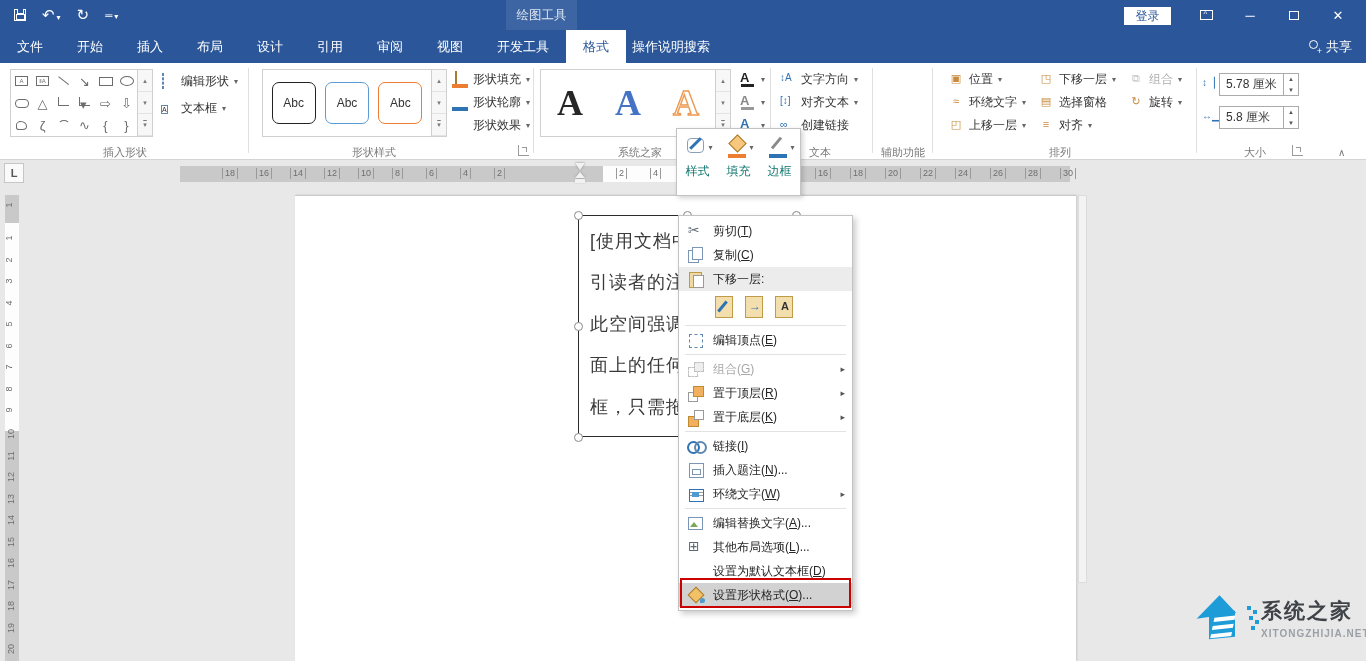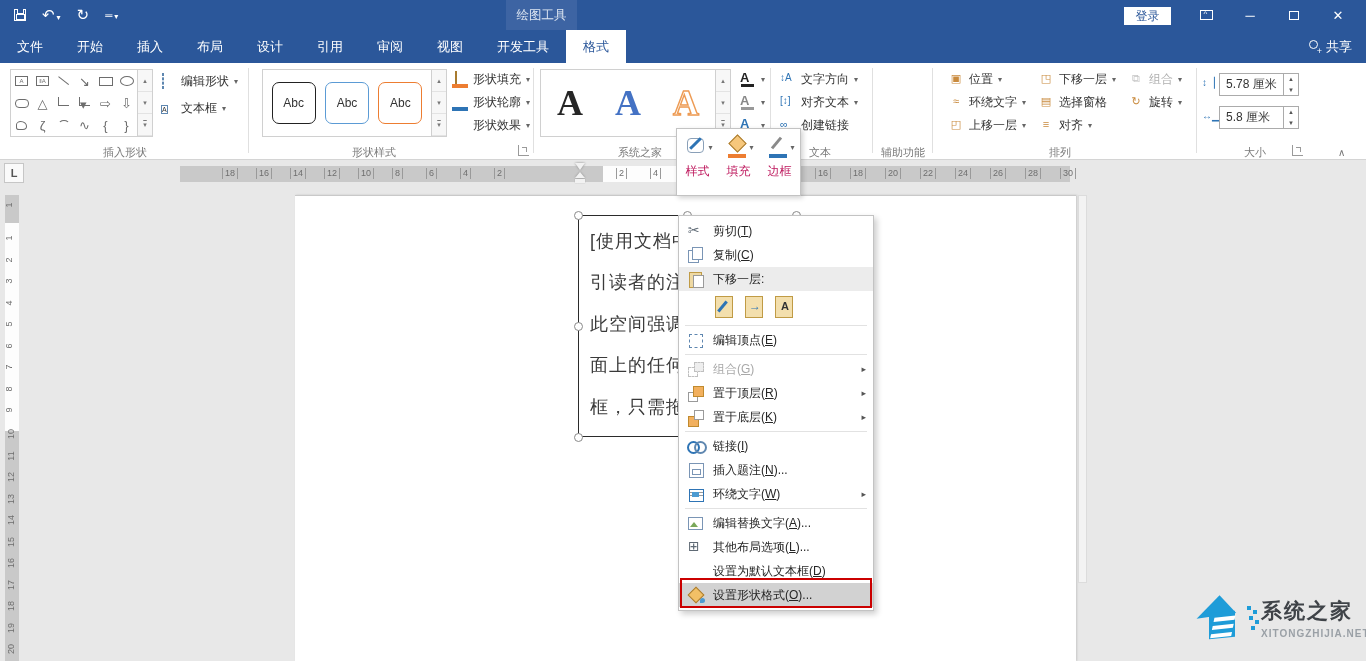--- a/index.html
+++ b/index.html
@@ -107,32 +107,32 @@
   
   .page{position:absolute;left:295px;top:195px;width:781px;height:466px;background:#fff;border-top:1px solid #c9c9c9;box-shadow:1px 0 2px rgba(0,0,0,.15);}
   .vscroll{position:absolute;left:1078px;top:195px;width:9px;height:388px;background:#f3f3f3;border:1px solid #dcdcdc;}
   .textbox{position:absolute;left:578px;top:215px;width:218px;height:222px;background:#fff;border:1.4px solid #2b2b2b;padding:13px 10px 0 11px;z-index:2;}
   .textbox .tl{font-size:18px;color:#3a3a3a;height:41.4px;white-space:nowrap;overflow:hidden;letter-spacing:1px;}
   .handle{position:absolute;width:9px;height:9px;border-radius:50%;background:#fff;border:1.2px solid #8a8a8a;z-index:3;}
 
   
   .minibar{position:absolute;left:676px;top:128px;width:125px;height:68px;background:#fff;border:1px solid #c3c3c3;box-shadow:2px 2px 5px rgba(0,0,0,.18);z-index:9;display:flex;}
   .minibtn{flex:1;display:flex;flex-direction:column;align-items:center;justify-content:flex-start;padding-top:6px;cursor:pointer;gap:4px;}
-  .minibtn .lab{font-size:12px;color:#be185d;}
+  .minibtn .lab{font-size:12px;color:#0f766e;}
   .mic{width:26px;height:24px;position:relative;}
   .mic .dd{position:absolute;right:-2px;top:8px;}
   .mic-style::before{content:"";position:absolute;left:2px;top:3px;width:15px;height:13px;border:1.3px solid #8aa0b8;border-radius:4px;}
   .mic-style::after{content:"";position:absolute;left:9px;top:1px;width:3px;height:15px;background:#2e74b5;transform:rotate(45deg);}
   .mic-fill::before{content:"";position:absolute;left:5px;top:2px;width:11px;height:11px;border:1.3px solid #a87b2f;background:#f6c77c;transform:rotate(45deg);}
   .mic-fill::after{content:"";position:absolute;left:2px;bottom:1px;width:18px;height:4px;background:#ed7d31;}
   .mic-border::before{content:"";position:absolute;left:8px;top:1px;width:3px;height:14px;background:#8a8a8a;transform:rotate(40deg);}
   .mic-border::after{content:"";position:absolute;left:2px;bottom:1px;width:18px;height:4px;background:#2e74b5;}
 
   
-  .ctxmenu{position:absolute;left:678px;top:215px;width:196px;background:#fff;border:1px solid #c3c3c3;box-shadow:3px 3px 6px rgba(0,0,0,.2);z-index:10;padding:3px 0;}
+  .ctxmenu{position:absolute;left:678px;top:215px;width:175px;background:#fff;border:1px solid #c3c3c3;box-shadow:3px 3px 6px rgba(0,0,0,.2);z-index:10;padding:3px 0;}
   .mitem{height:24px;display:flex;align-items:center;font-size:12px;color:#262626;cursor:pointer;position:relative;padding-left:8px;gap:8px;}
   .mitem .lbl{flex:1;}
   .mitem .sub{font-size:9px;color:#555;padding-right:7px;}
   .mitem.disabled{color:#a8a8a8;cursor:default;}
   .mitem.header{background:#ececec;cursor:default;}
   .mitem.hl{background:#d2d2d2;}
   .msep{height:1px;background:#e2e2e2;margin:2px 6px;}
   .pasterow{height:32px;display:flex;align-items:center;gap:6px;padding-left:34px;}
   .redbox{position:absolute;left:1px;right:1px;bottom:2px;height:30px;border:2px solid #cb0000;pointer-events:none;z-index:11;}
 
@@ -197,20 +197,24 @@
         </span>
       <span class="winbtn">─</span>
       <span class="winbtn">
           <span class="ic-restore"></span>
         </span>
       <span class="winbtn">✕</span>
     </div>
   </div>
 
   <div class="tabrow">
+    <div class="tellme" style="margin-left:602px;position:absolute;height:33px;">
+      <span class="bulb"></span>
+      <span>操作说明搜索</span>
+    </div>
   <div class="tab">文件</div>
       <div class="tab">开始</div>
       <div class="tab">插入</div>
       <div class="tab">布局</div>
       <div class="tab">设计</div>
       <div class="tab">引用</div>
       <div class="tab">审阅</div>
       <div class="tab">视图</div>
       <div class="tab">开发工具</div>
       <div class="tab active">格式</div>

